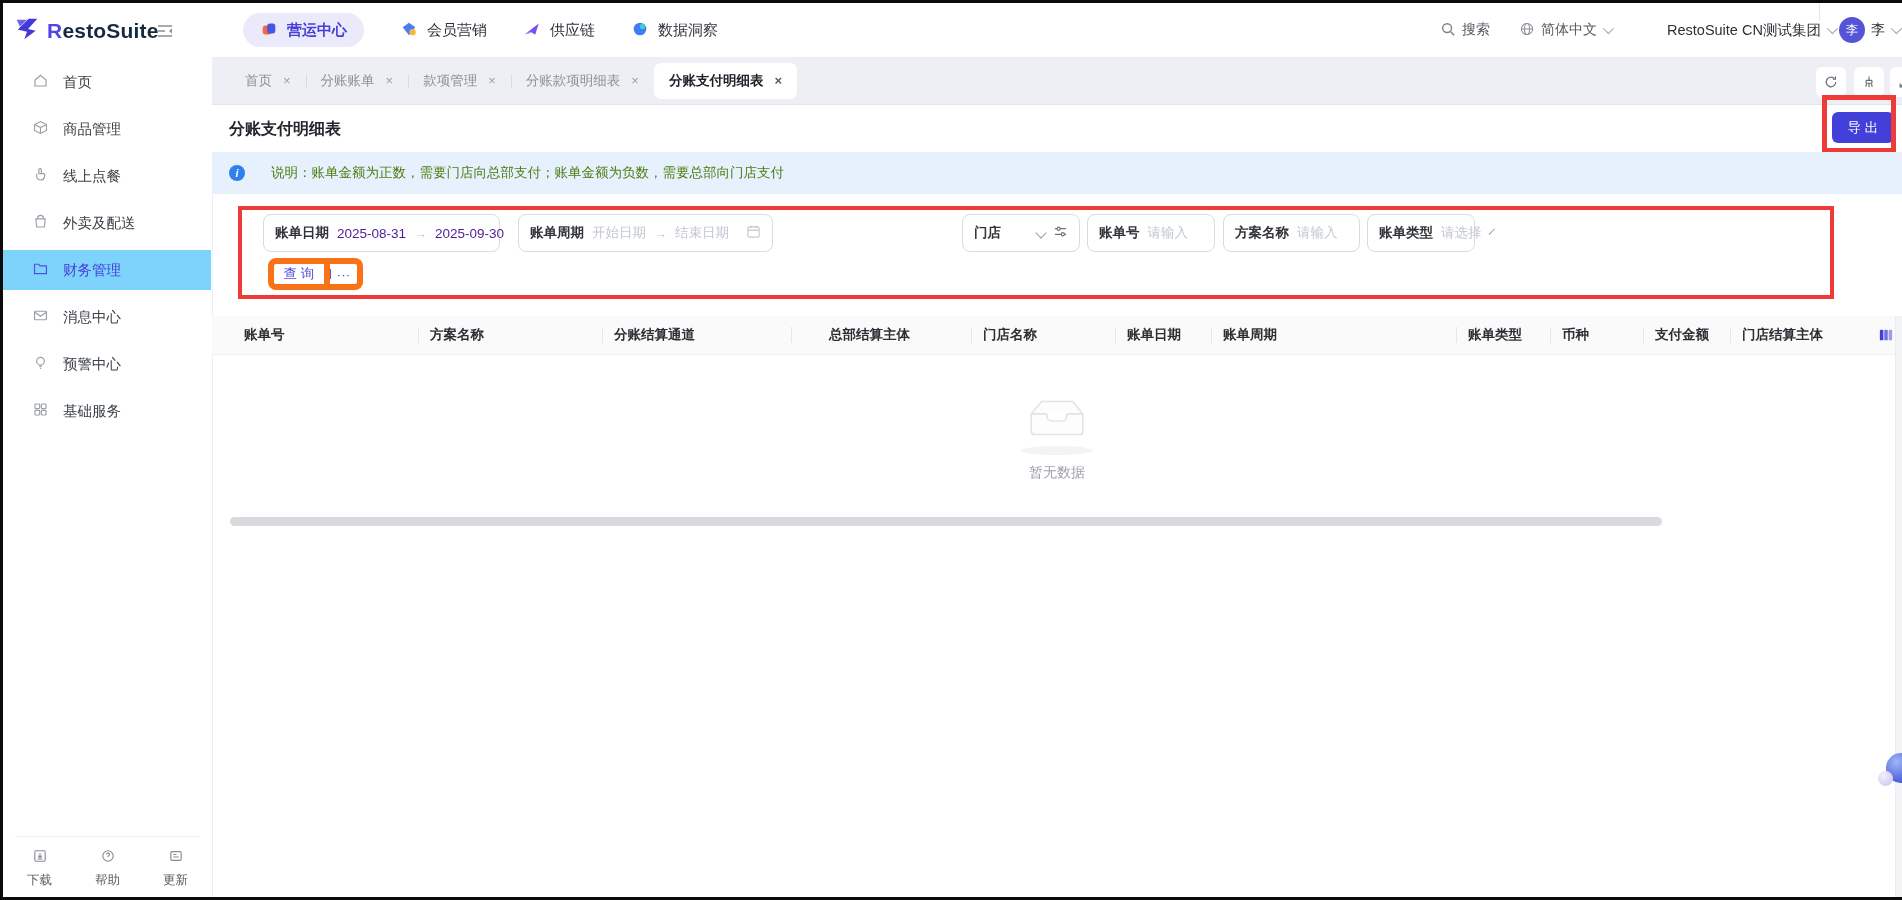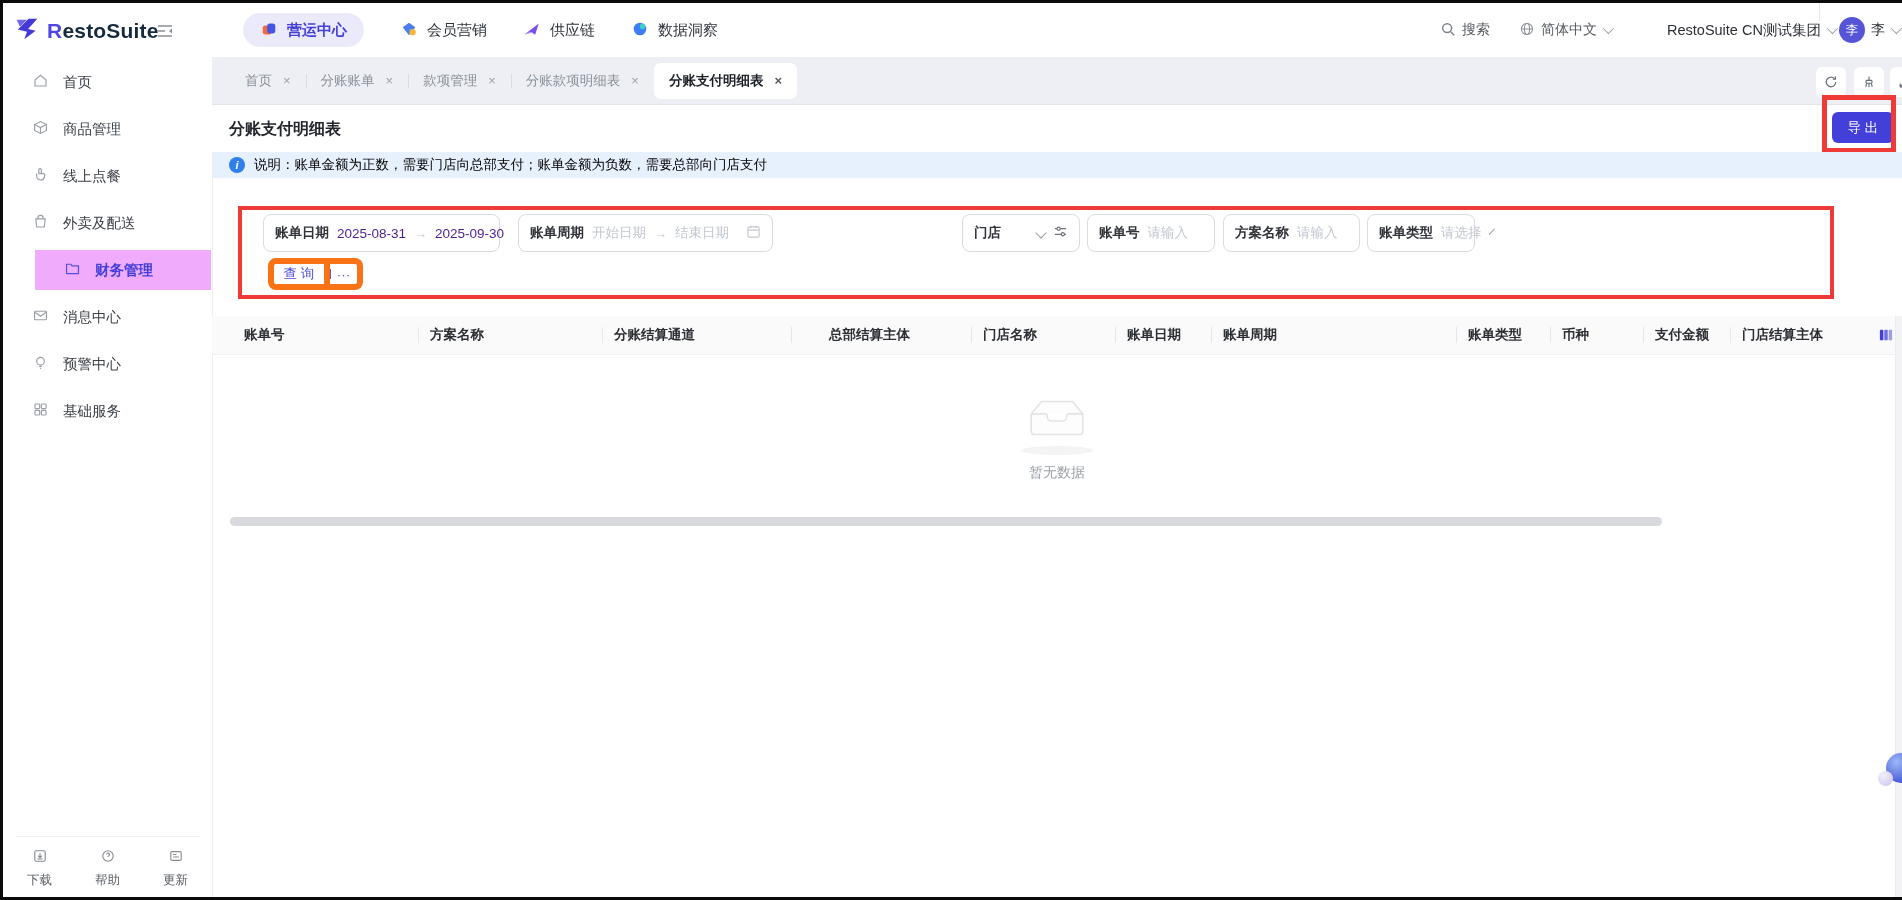--- a/index.html
+++ b/index.html
@@ -26,21 +26,21 @@
   .org-text{font-size:14.5px;color:#2b2f35;}
   .tb-div{width:1px;height:18px;background:#e4e6ea;}
   .avatar{width:26px;height:26px;border-radius:50%;background:#5553d6;color:#fff;font-size:12.5px;
           display:flex;align-items:center;justify-content:center;}
 
   
   .sidebar{left:3px;top:57px;width:209px;bottom:3px;background:#fff;border-right:1px solid #edeff2;}
   .menu{position:absolute;left:0;right:1px;top:5px;}
   .menu-item{height:40px;margin-bottom:7px;display:flex;align-items:center;padding-left:29px;gap:14px;
              font-size:14.5px;color:#3c4148;cursor:pointer;}
-  .menu-item.active{background:#f0abfc;color:#443fd8;font-weight:bold;margin-left:32px;}
+  .menu-item.active{background:#7dd3fc;color:#443fd8;font-weight:normal;}
   .menu-item svg{flex:0 0 auto;}
   .side-foot{position:absolute;left:12px;right:12px;bottom:8px;border-top:1px solid #f0f1f3;
              padding-top:11px;display:flex;justify-content:space-between;padding-left:12px;padding-right:12px;}
   .foot-item{display:flex;flex-direction:column;align-items:center;gap:5px;font-size:12.5px;color:#5a5e64;cursor:pointer;}
 
   
   .tabbar{left:212px;top:57px;right:0;height:48px;background:#edeff4;border-bottom:1px solid #e2e5ea;
           display:flex;align-items:center;padding-left:18px;box-sizing:border-box;}
   .tab{height:36px;display:flex;align-items:center;gap:11px;padding:0 15px;font-size:13.5px;color:#8a909b;
        position:relative;cursor:pointer;white-space:nowrap;}
@@ -52,22 +52,22 @@
         display:flex;align-items:center;justify-content:center;cursor:pointer;}
 
   
   .pagehead{left:212px;top:105px;right:0;height:47px;background:#fff;}
   .page-title{position:absolute;left:17px;top:0;line-height:47px;font-size:16px;font-weight:bold;color:#22262c;}
   .export-btn{left:1832px;top:112px;width:62px;height:31px;background:#4340d9;color:#fff;border-radius:6px;
               font-size:13.5px;display:flex;align-items:center;justify-content:center;cursor:pointer;}
   .anno{border:5px solid #ee3b37;box-sizing:border-box;pointer-events:none;}
   .anno1{left:1822px;top:95px;width:74px;height:58px;}
   .anno2{left:238px;top:206px;width:1596px;height:93px;border-width:4px;}
-  .infobar{left:212px;top:152px;right:0;height:26px;background:#e7f1fd;display:flex;align-items:center;
-           gap:9px;padding-left:17px;box-sizing:border-box;font-size:13.5px;color:#000000;}
+  .infobar{left:212px;top:152px;right:0;height:42px;background:#e7f1fd;display:flex;align-items:center;
+           gap:26px;padding-left:17px;box-sizing:border-box;font-size:13.5px;color:#4d7c0f;}
   .info-dot{width:16px;height:16px;border-radius:50%;background:#2f80ed;color:#fff;font-size:11px;font-weight:bold;
             display:flex;align-items:center;justify-content:center;font-style:italic;}
   .info-dot::before{content:"i";}
 
   
   .fctl{position:absolute;top:214px;height:38px;border:1px solid #d9dbe0;border-radius:8px;background:#fff;
         box-sizing:border-box;display:flex;align-items:center;padding:0 11px;gap:8px;font-size:13.5px;cursor:pointer;}
   .flabel{font-weight:bold;color:#303338;white-space:nowrap;}
   .fval{color:#4c1d95;white-space:nowrap;}
   .fph{color:#c2c7d0;white-space:nowrap;}

